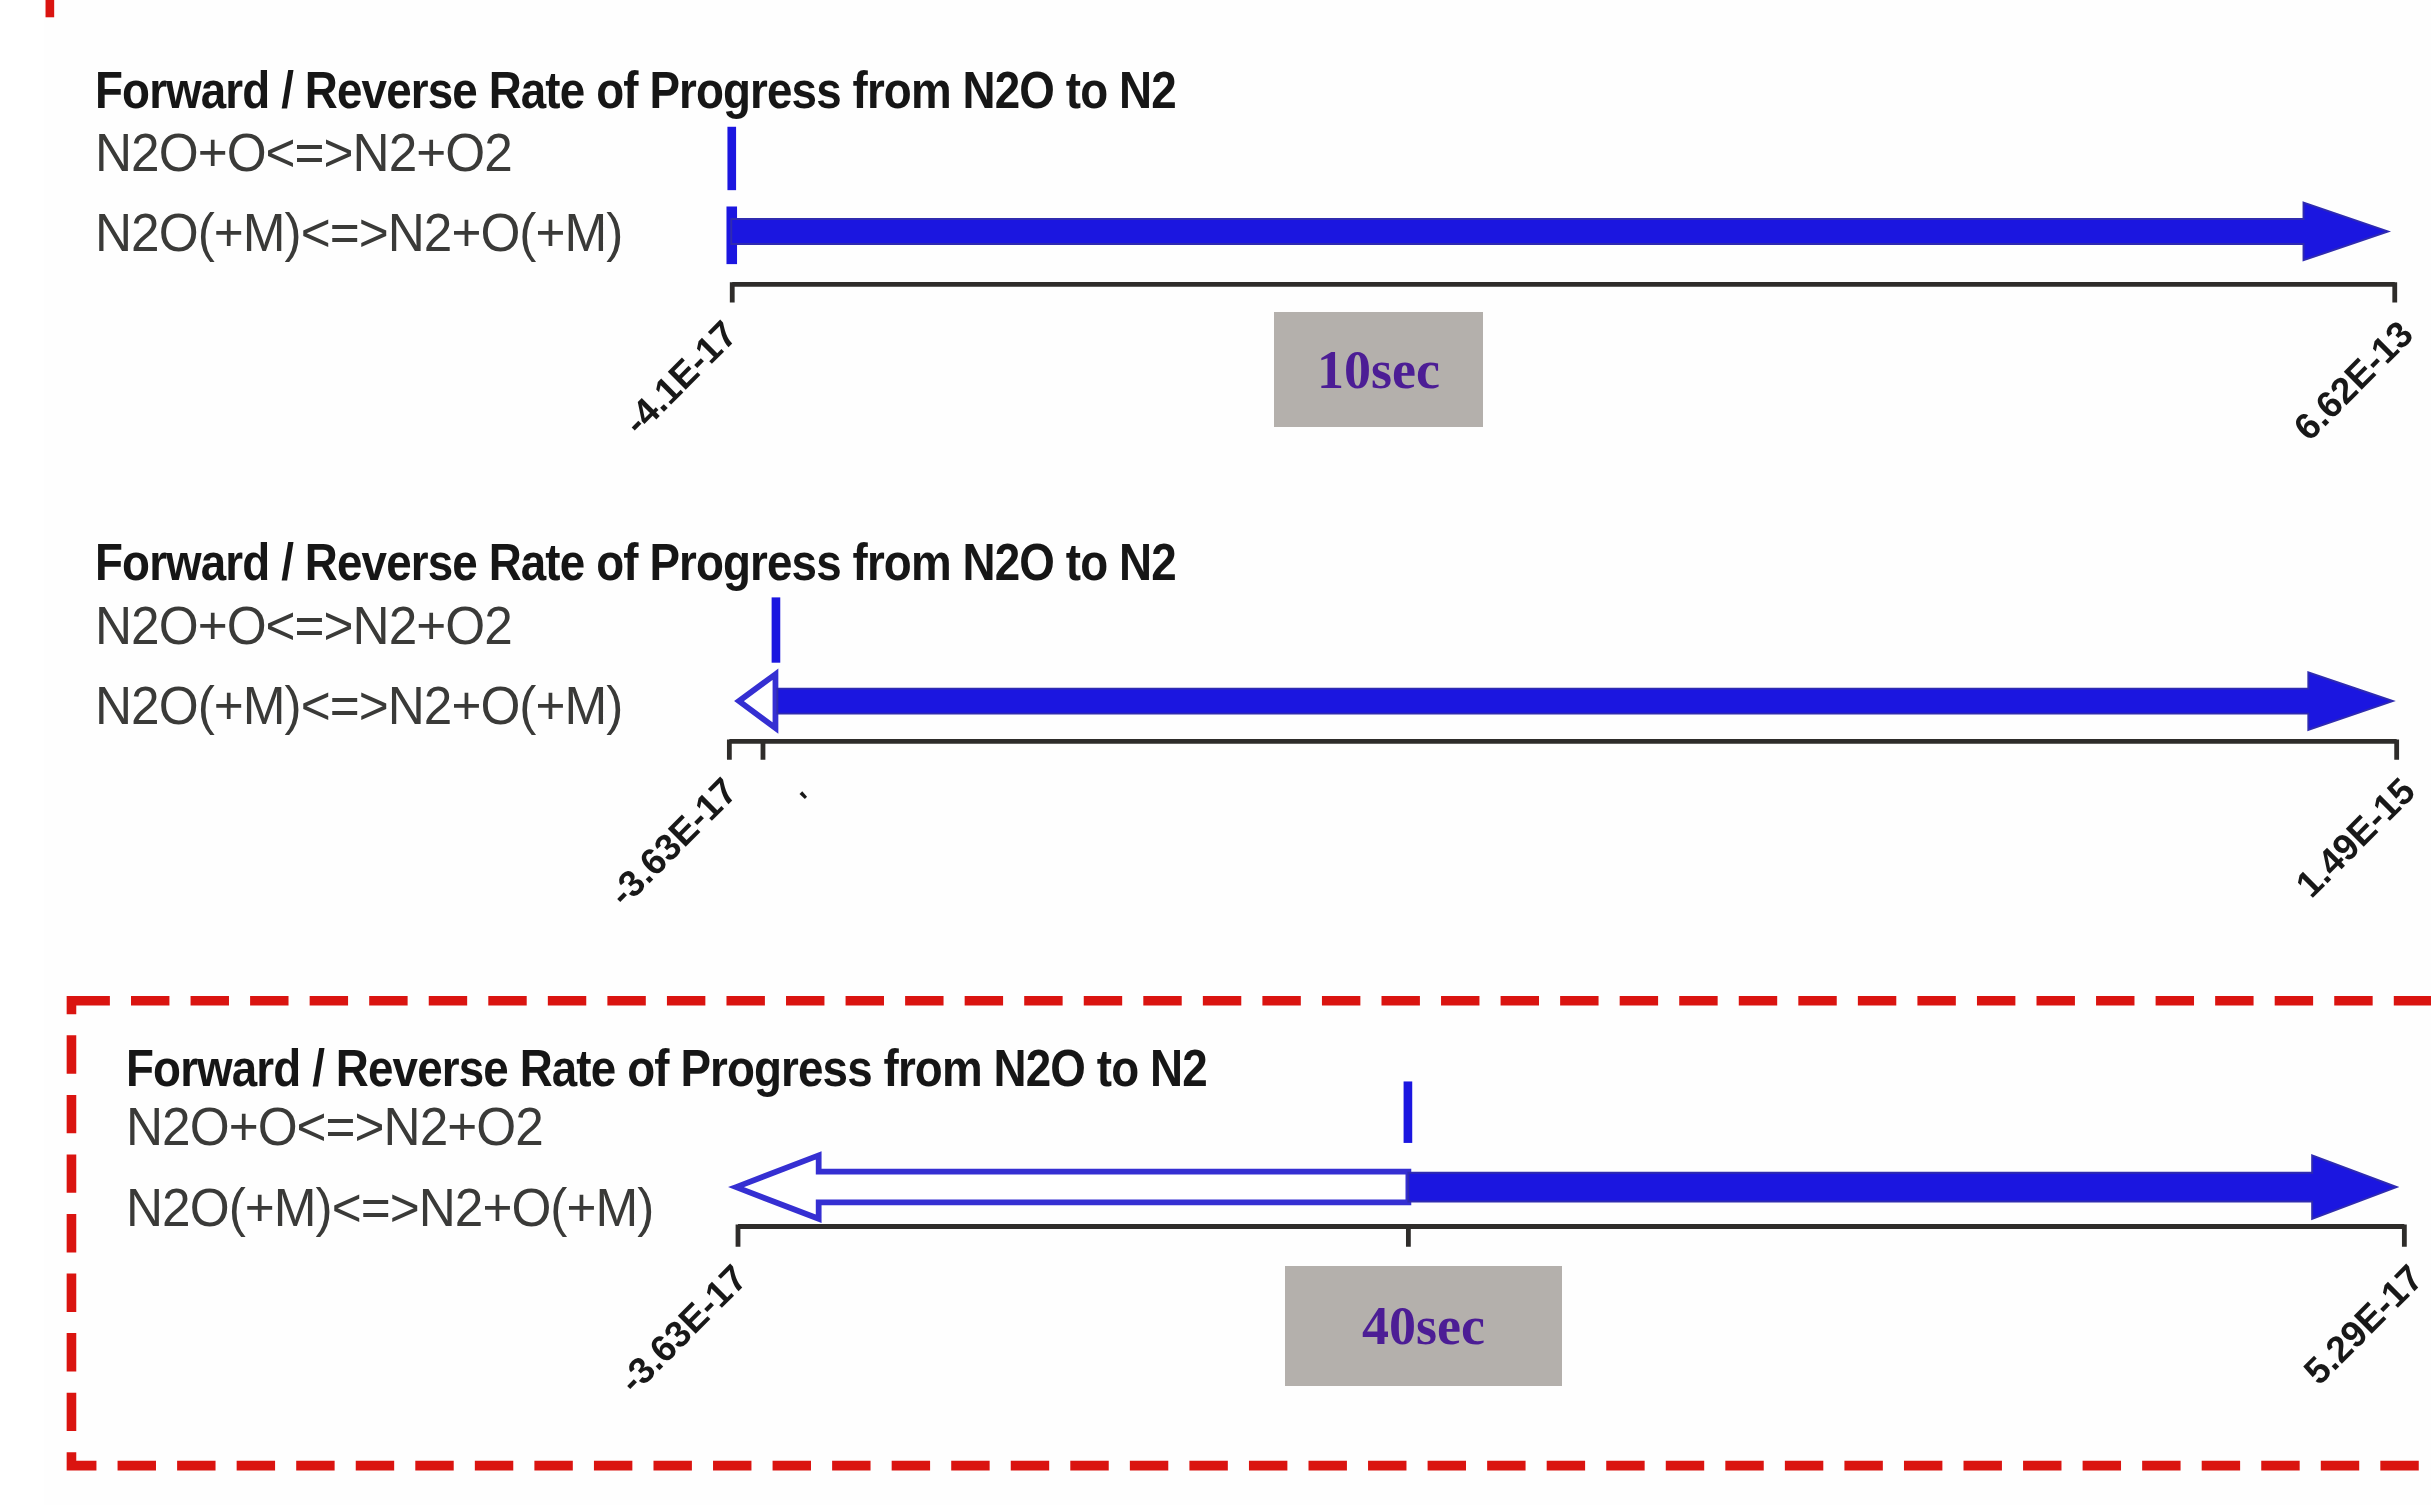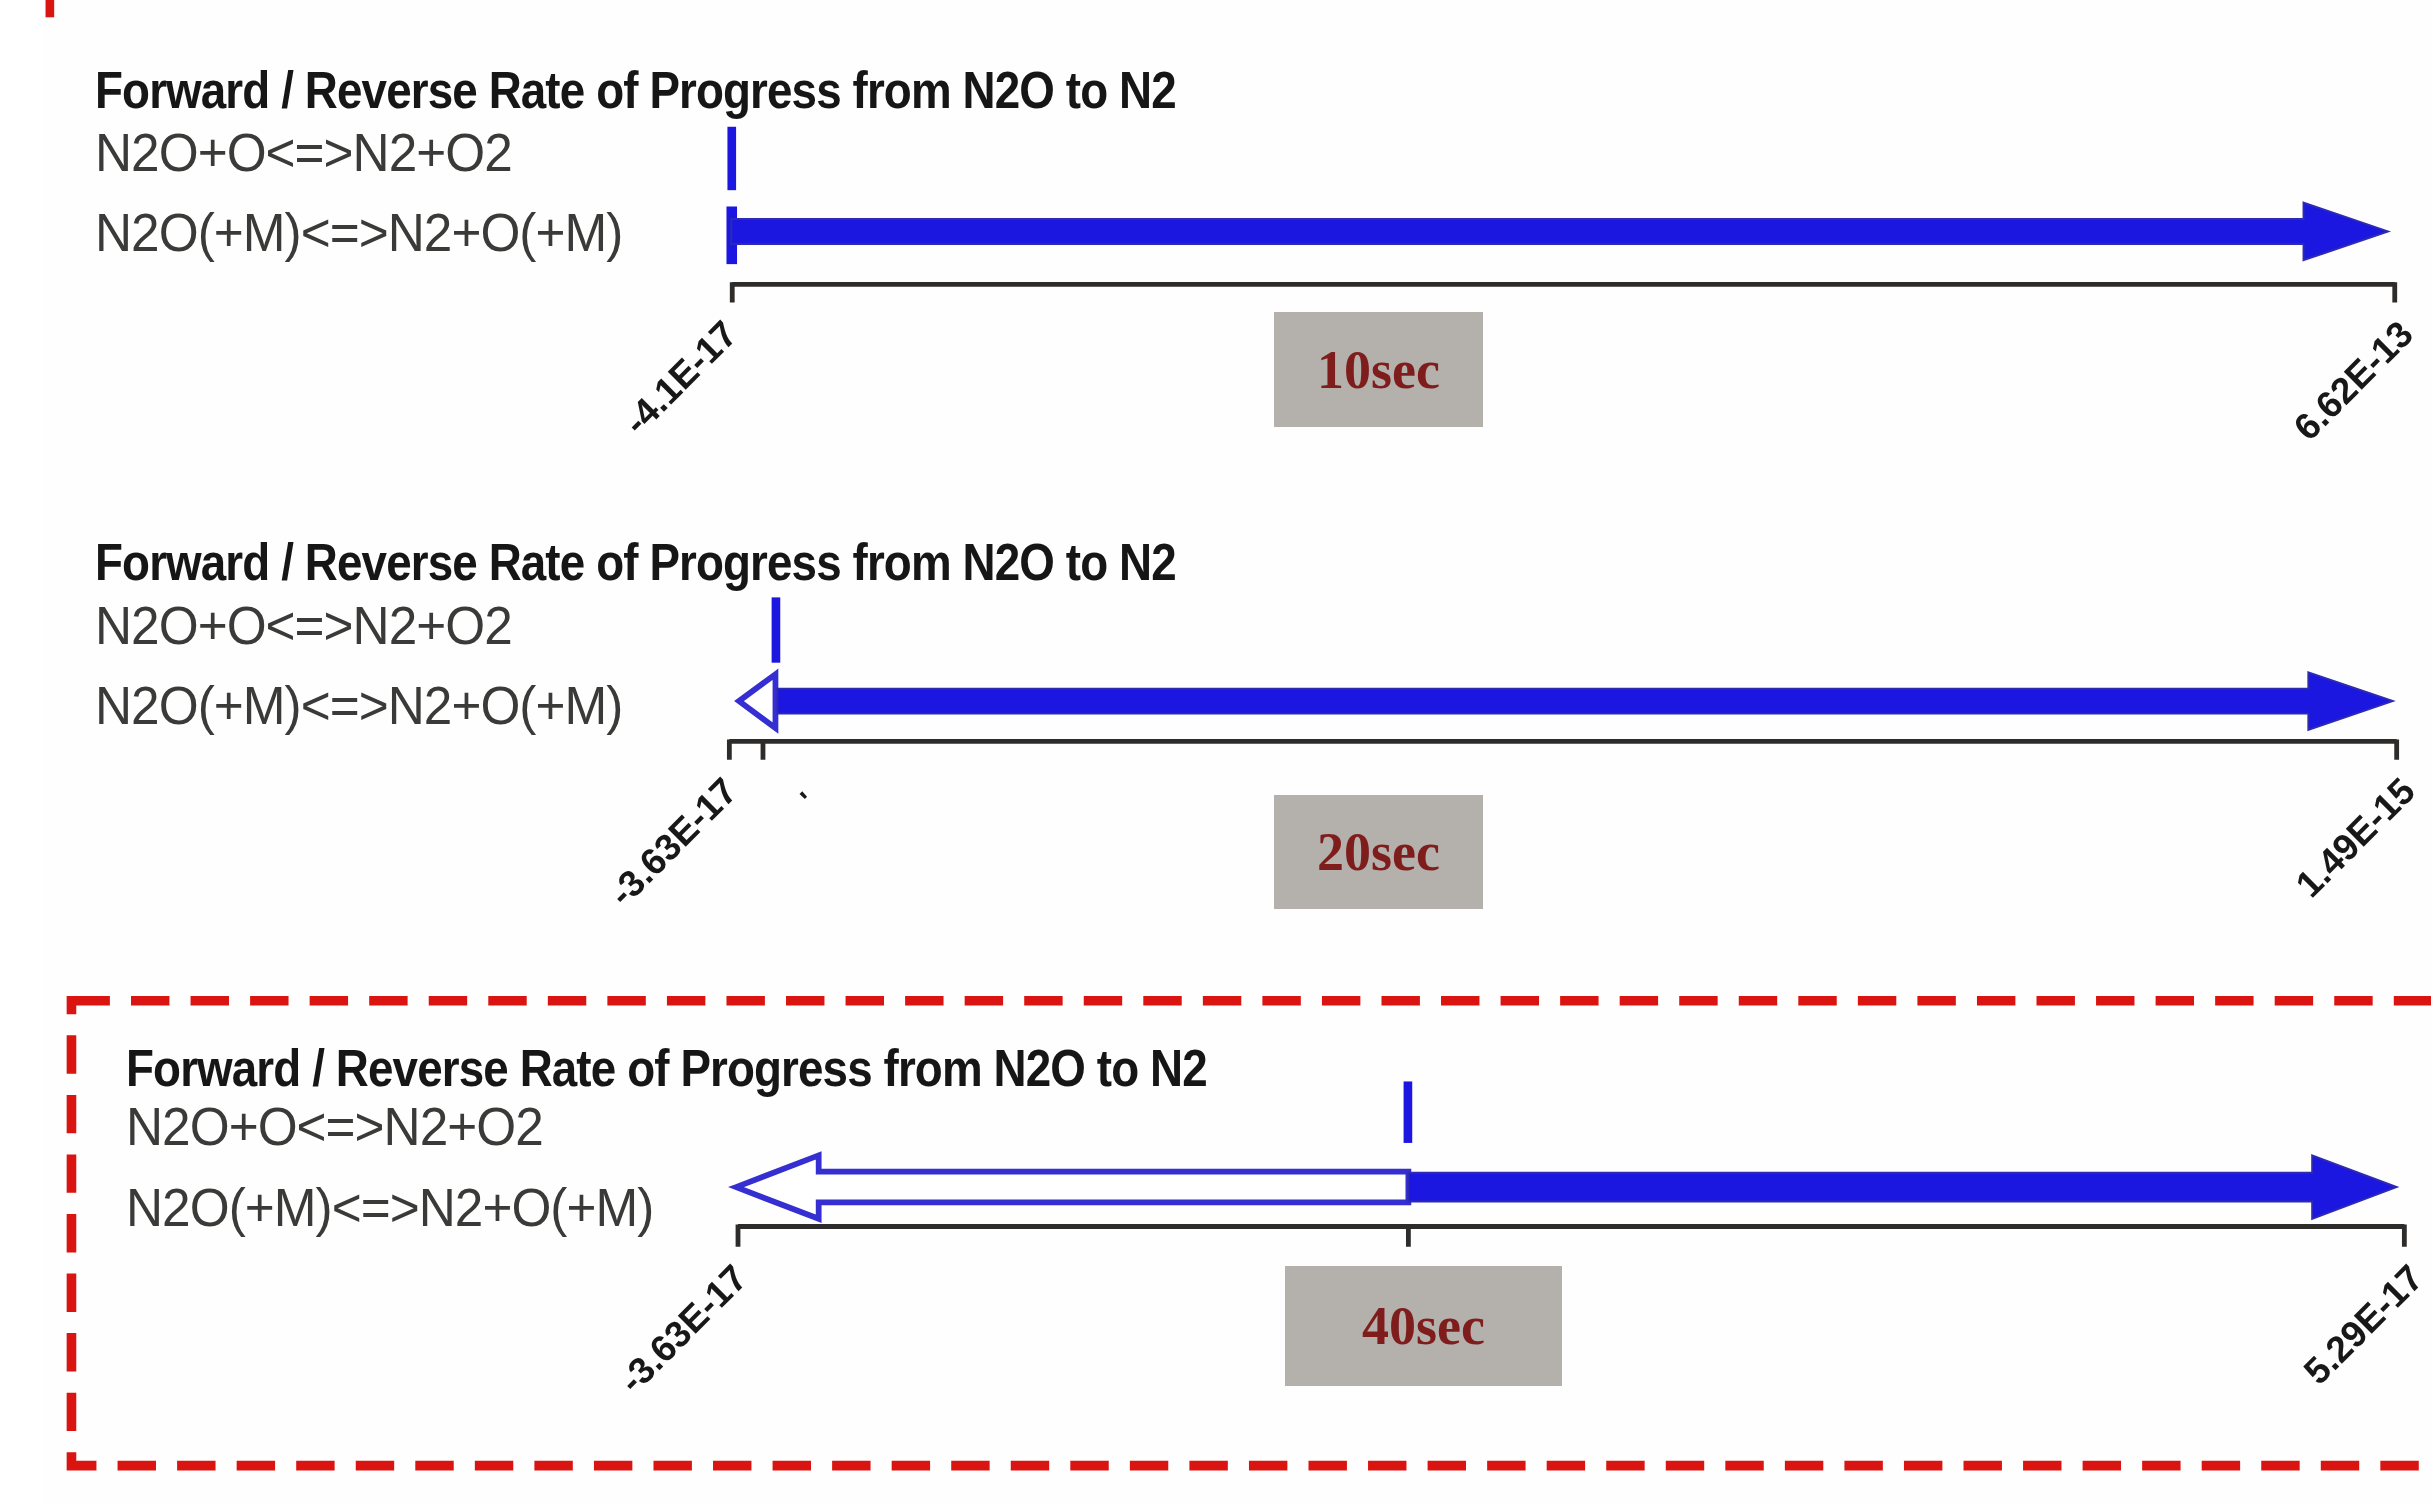--- a/index.html
+++ b/index.html
@@ -8,21 +8,21 @@
   #figsvg{position:absolute;left:0;top:0;}
   .title{position:absolute;white-space:nowrap;font-weight:bold;font-size:52px;color:#161616;
          transform:scaleX(0.88);transform-origin:0 0;letter-spacing:-1px;}
   .rxn{position:absolute;white-space:nowrap;font-size:54px;color:#3a3a38;
        transform:scaleX(0.95);transform-origin:0 0;letter-spacing:-1px;}
   .alabel{position:absolute;width:0;height:0;transform:rotate(-45deg);transform-origin:0 0;}
   .alabel span{position:absolute;right:0;top:0;white-space:nowrap;
                font-weight:bold;font-size:37px;color:#181818;letter-spacing:0px;}
   .alabel.tiny span{font-size:29px;}
   .timebox{position:absolute;background:#b4b0ac;display:flex;align-items:center;justify-content:center;
-           font-family:"Liberation Serif",serif;font-weight:bold;color:#7f1d1d;}
+           font-family:"Liberation Serif",serif;font-weight:bold;color:#4c1d95;}
   .timebox.t1,.timebox.t2{font-size:54px;}
   .timebox.t3{font-size:54px;}
 </style>
 </head>
 <body>
 
 <div id="canvas">
 
   <svg id="figsvg" width="2432" height="1505" viewBox="0 0 2531 1567">
 
@@ -71,21 +71,20 @@
   <span class="rxn" style="left:51px;top:674px">N2O(+M)&lt;=&gt;N2+O(+M)</span>
   <div class="alabel" style="left:672px;top:770px">
     <span>-3.63E-17</span>
     </div>
   <div class="alabel tiny" style="left:755px;top:786px">
     <span>'</span>
     </div>
   <div class="alabel" style="left:2350px;top:770px">
     <span>1.49E-15</span>
     </div>
-  <div class="timebox t2" style="left:1230px;top:795px;width:209px;height:114px">20sec</div>
 
   <span class="title" style="left:82px;top:1038px">Forward / Reverse Rate of Progress from N2O to N2</span>
   <span class="rxn" style="left:82px;top:1095px">N2O+O&lt;=&gt;N2+O2</span>
   <span class="rxn" style="left:82px;top:1176px">N2O(+M)&lt;=&gt;N2+O(+M)</span>
   <div class="alabel" style="left:682px;top:1257px">
     <span>-3.63E-17</span>
     </div>
   <div class="alabel" style="left:2358px;top:1257px">
     <span>5.29E-17</span>
     </div>

